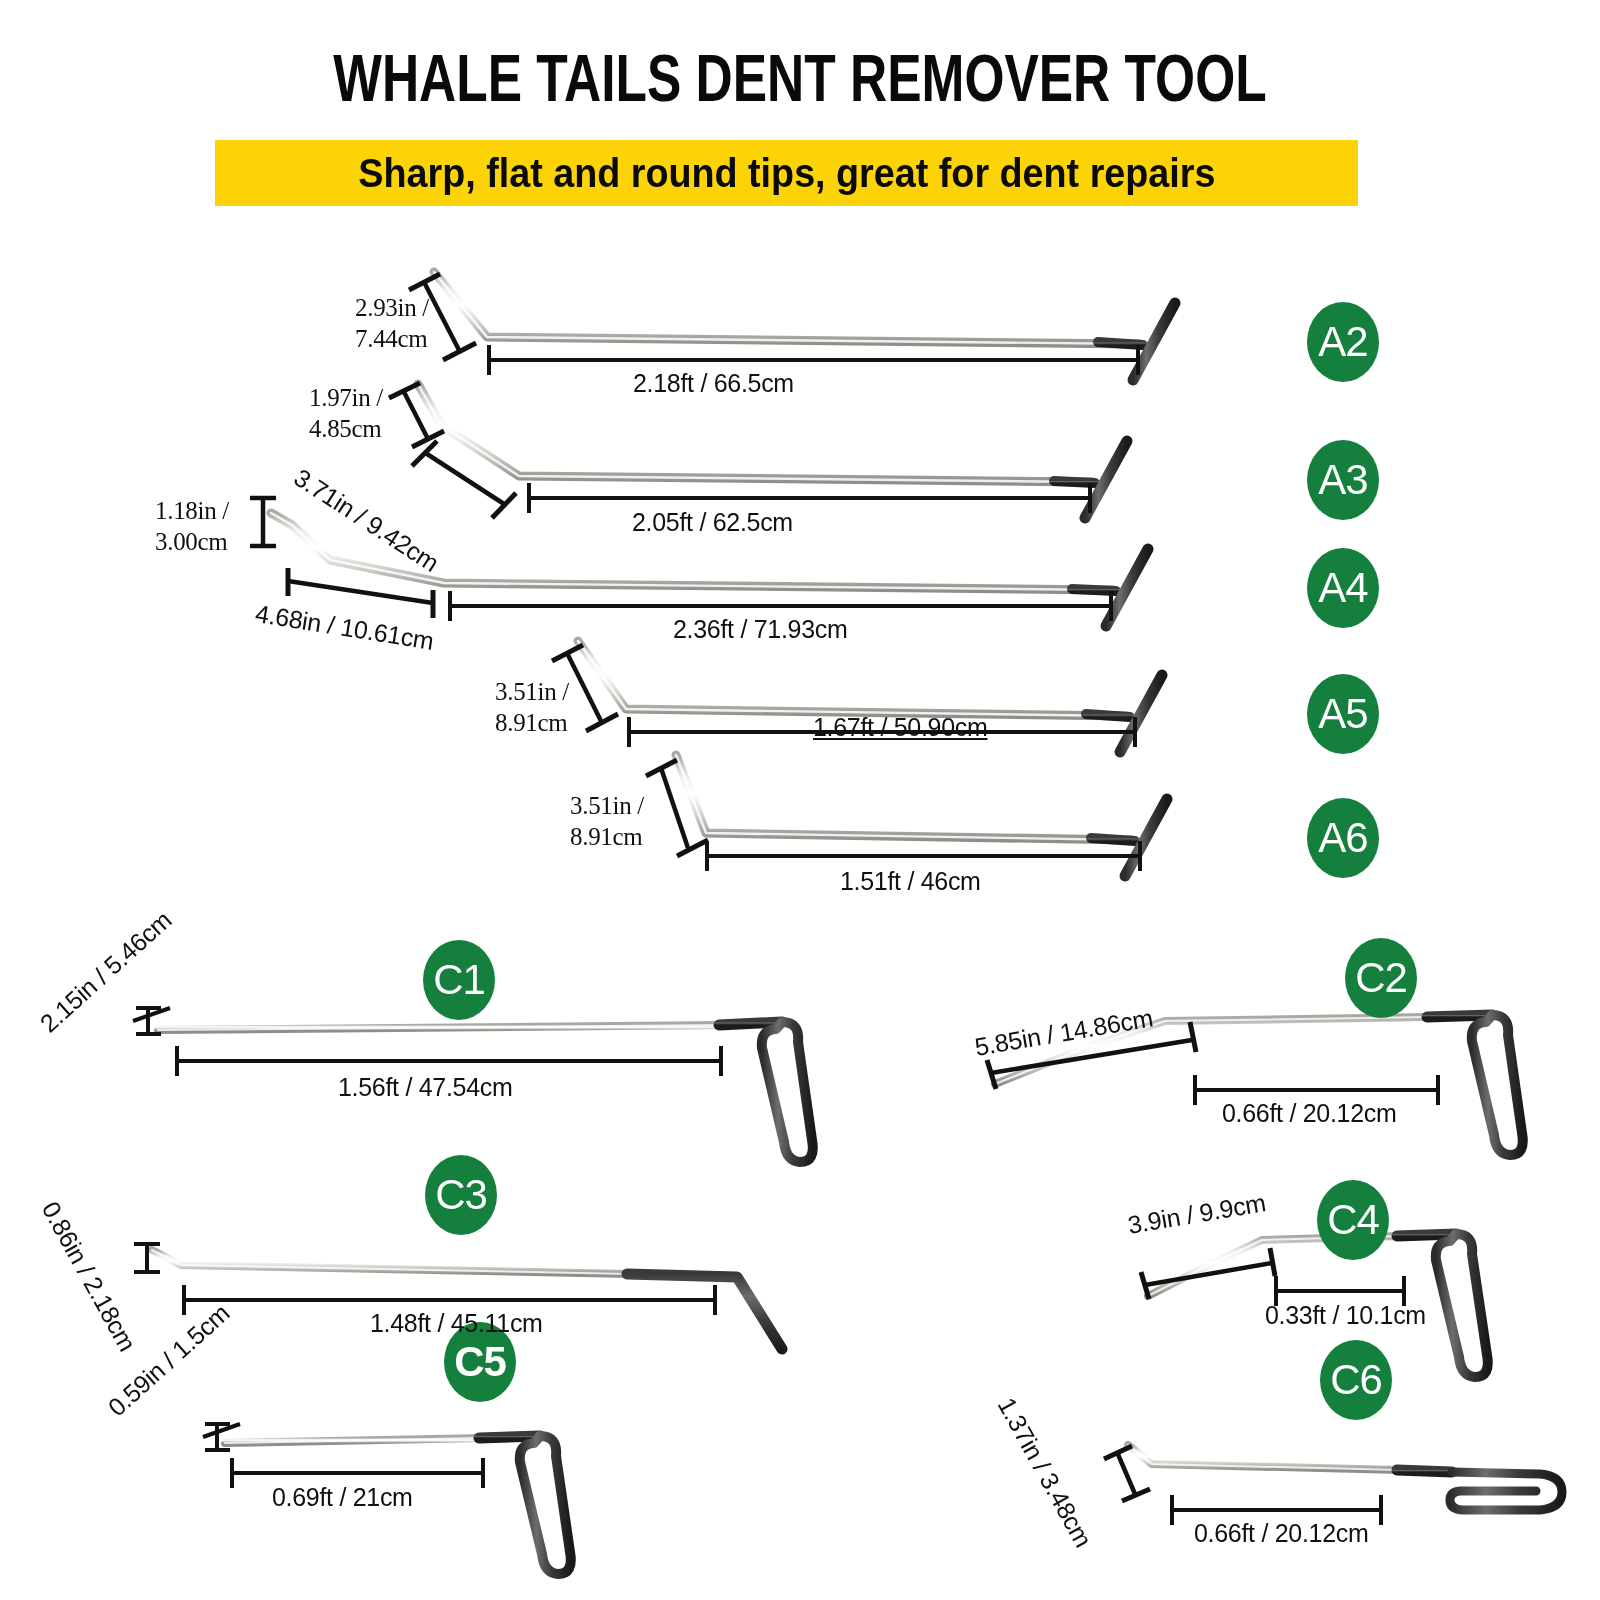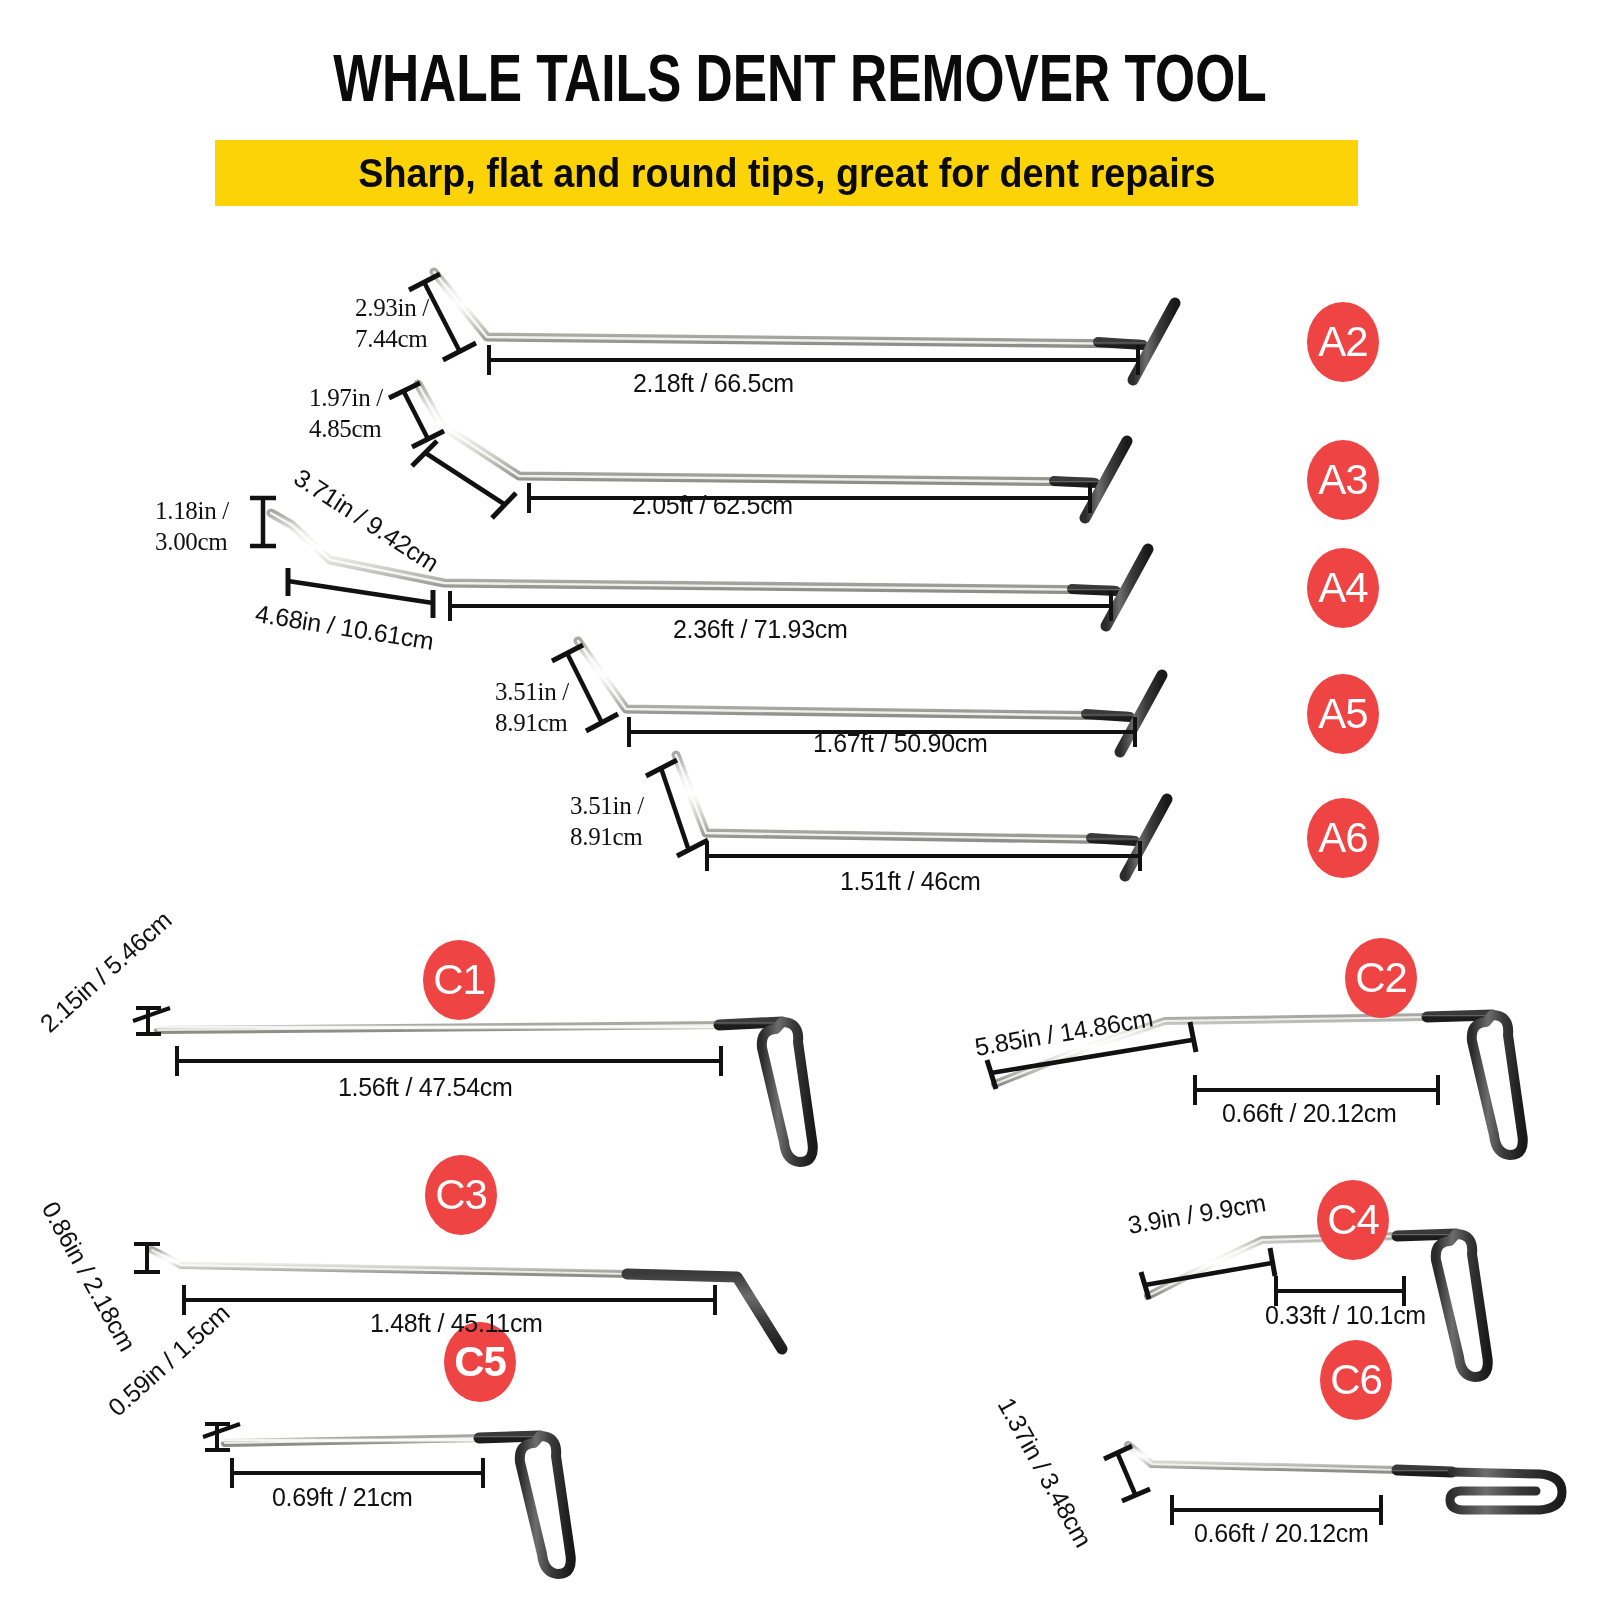--- a/index.html
+++ b/index.html
@@ -34,21 +34,21 @@
   .subtitle {
     font-weight: 700; font-size: 41px; color: #0a0a0a;
     transform: scaleX(0.92); white-space: nowrap;
     line-height: 44px;
   }
 
   
   .badge {
     position: absolute;
     width: 72px; height: 80px;
-    background: #ef4444;
+    background: #15803d;
     border-radius: 50%;
     display: flex; align-items: center; justify-content: center;
     color: #fff; font-size: 42px; font-weight: 400;
     letter-spacing: -1px;
     font-family: "Liberation Sans", sans-serif;
     text-align: center;
   }
   .dimlabel {
     position: absolute;
     font-size: 25px; color: #111; font-weight: 400;
@@ -265,42 +265,42 @@
 
   <div class="dimlabel two" style="left:309px; top:382px; width:83px;">
     <div>1.97in /</div>
     <div>4.85cm</div>
   </div>
   <div class="dimlabel" style="left:305px; top:462px; transform:rotate(33deg); transform-origin:left top;">3.71in / 9.42cm</div>
   <div class="hbar" style="left:527px; top:483px; width:565px;">
     <span class="tick l"></span>
     <span class="tick r"></span>
   </div>
-  <div class="dimlabel" style="left:632px; top:490px;">2.05ft / 62.5cm</div>
+  <div class="dimlabel" style="left:632px; top:507px;">2.05ft / 62.5cm</div>
 
   <div class="dimlabel two" style="left:155px; top:495px; width:85px;">
     <div>1.18in /</div>
     <div>3.00cm</div>
   </div>
   <div class="dimlabel" style="left:258px; top:598px; transform:rotate(9deg); transform-origin:left top;">4.68in / 10.61cm</div>
   <div class="hbar" style="left:448px; top:591px; width:665px;">
     <span class="tick l"></span>
     <span class="tick r"></span>
   </div>
   <div class="dimlabel" style="left:673px; top:614px;text-align:center;">2.36ft / 71.93cm</div>
 
   <div class="dimlabel two" style="left:495px; top:676px; width:83px;">
     <div>3.51in /</div>
     <div>8.91cm</div>
   </div>
   <div class="hbar" style="left:627px; top:717px; width:510px;">
     <span class="tick l"></span>
     <span class="tick r"></span>
   </div>
-  <div class="dimlabel" style="left:813px; top:728px;">1.67ft / 50.90cm</div>
+  <div class="dimlabel" style="left:813px; top:712px;text-decoration:underline;">1.67ft / 50.90cm</div>
 
   <div class="dimlabel two" style="left:570px; top:790px; width:83px;">
     <div>3.51in /</div>
     <div>8.91cm</div>
   </div>
   <div class="hbar" style="left:705px; top:841px; width:437px;">
     <span class="tick l"></span>
     <span class="tick r"></span>
   </div>
   <div class="dimlabel" style="left:840px; top:866px;text-align:right;">1.51ft / 46cm</div>

